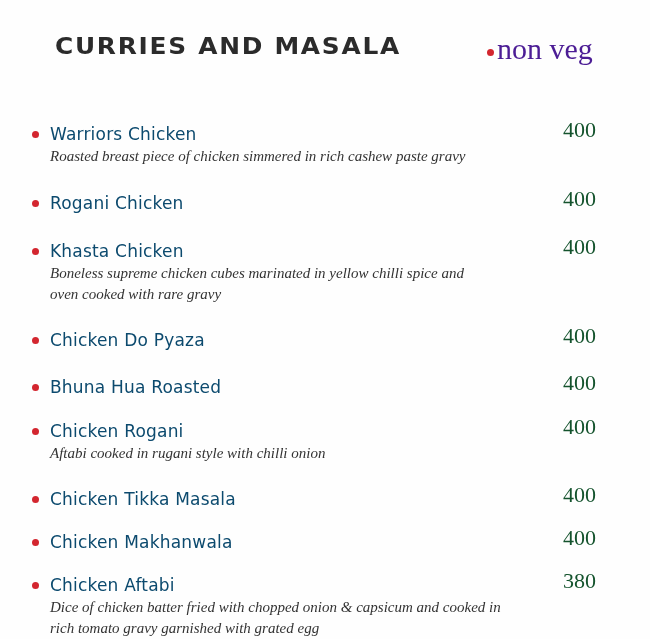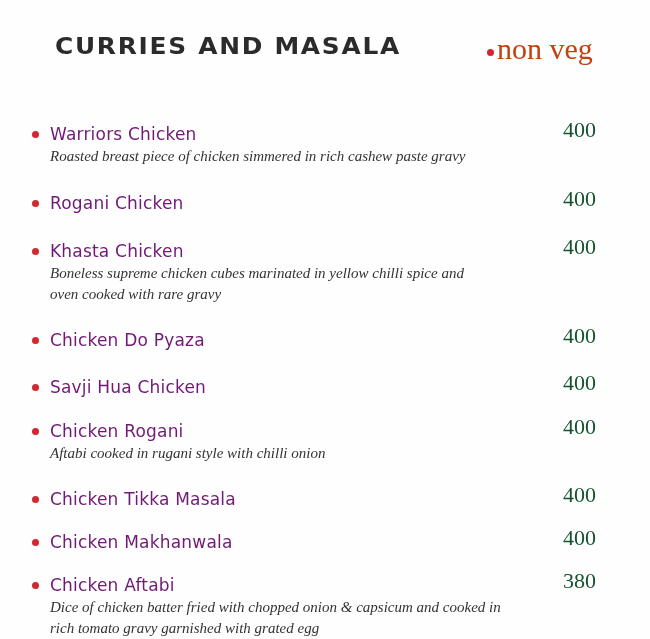--- a/index.html
+++ b/index.html
@@ -39,21 +39,21 @@
       width: 7px;
       height: 7px;
       border-radius: 50%;
       background: #d3262f;
       margin-right: 3px;
       margin-top: 6px;
     }
     .category-tag .label {
       font-family: "Liberation Serif", serif;
       font-size: 30px;
-      color: #c2410c;
+      color: #4c1d95;
       line-height: 34px;
     }
     .item {
       position: absolute;
       left: 0;
       width: 650px;
     }
     .item .bullet {
       position: absolute;
       left: 32px;
@@ -63,21 +63,21 @@
       border-radius: 50%;
       background: #d3262f;
     }
     .item .name {
       position: absolute;
       left: 50px;
       top: 0;
       font-family: "DejaVu Sans", sans-serif;
       font-size: 17px;
       line-height: 22px;
-      color: #701a75;
+      color: #0c4a6e;
       white-space: nowrap;
       letter-spacing: 0.2px;
     }
     .item .price {
       position: absolute;
       right: 54px;
       top: -6px;
       font-family: "Liberation Serif", serif;
       font-size: 22px;
       line-height: 26px;
@@ -128,21 +128,21 @@
   </div>
 
   <div class="item" style="top:329px;">
     <span class="bullet"></span>
     <span class="name">Chicken Do Pyaza</span>
     <span class="price">400</span>
   </div>
 
   <div class="item" style="top:376px;">
     <span class="bullet"></span>
-    <span class="name">Savji Hua Chicken</span>
+    <span class="name">Bhuna Hua Roasted</span>
     <span class="price">400</span>
   </div>
 
   <div class="item" style="top:420px;">
     <span class="bullet"></span>
     <span class="name">Chicken Rogani</span>
     <span class="price">400</span>
     <div class="desc">Aftabi cooked in rugani style with chilli onion</div>
   </div>
 

